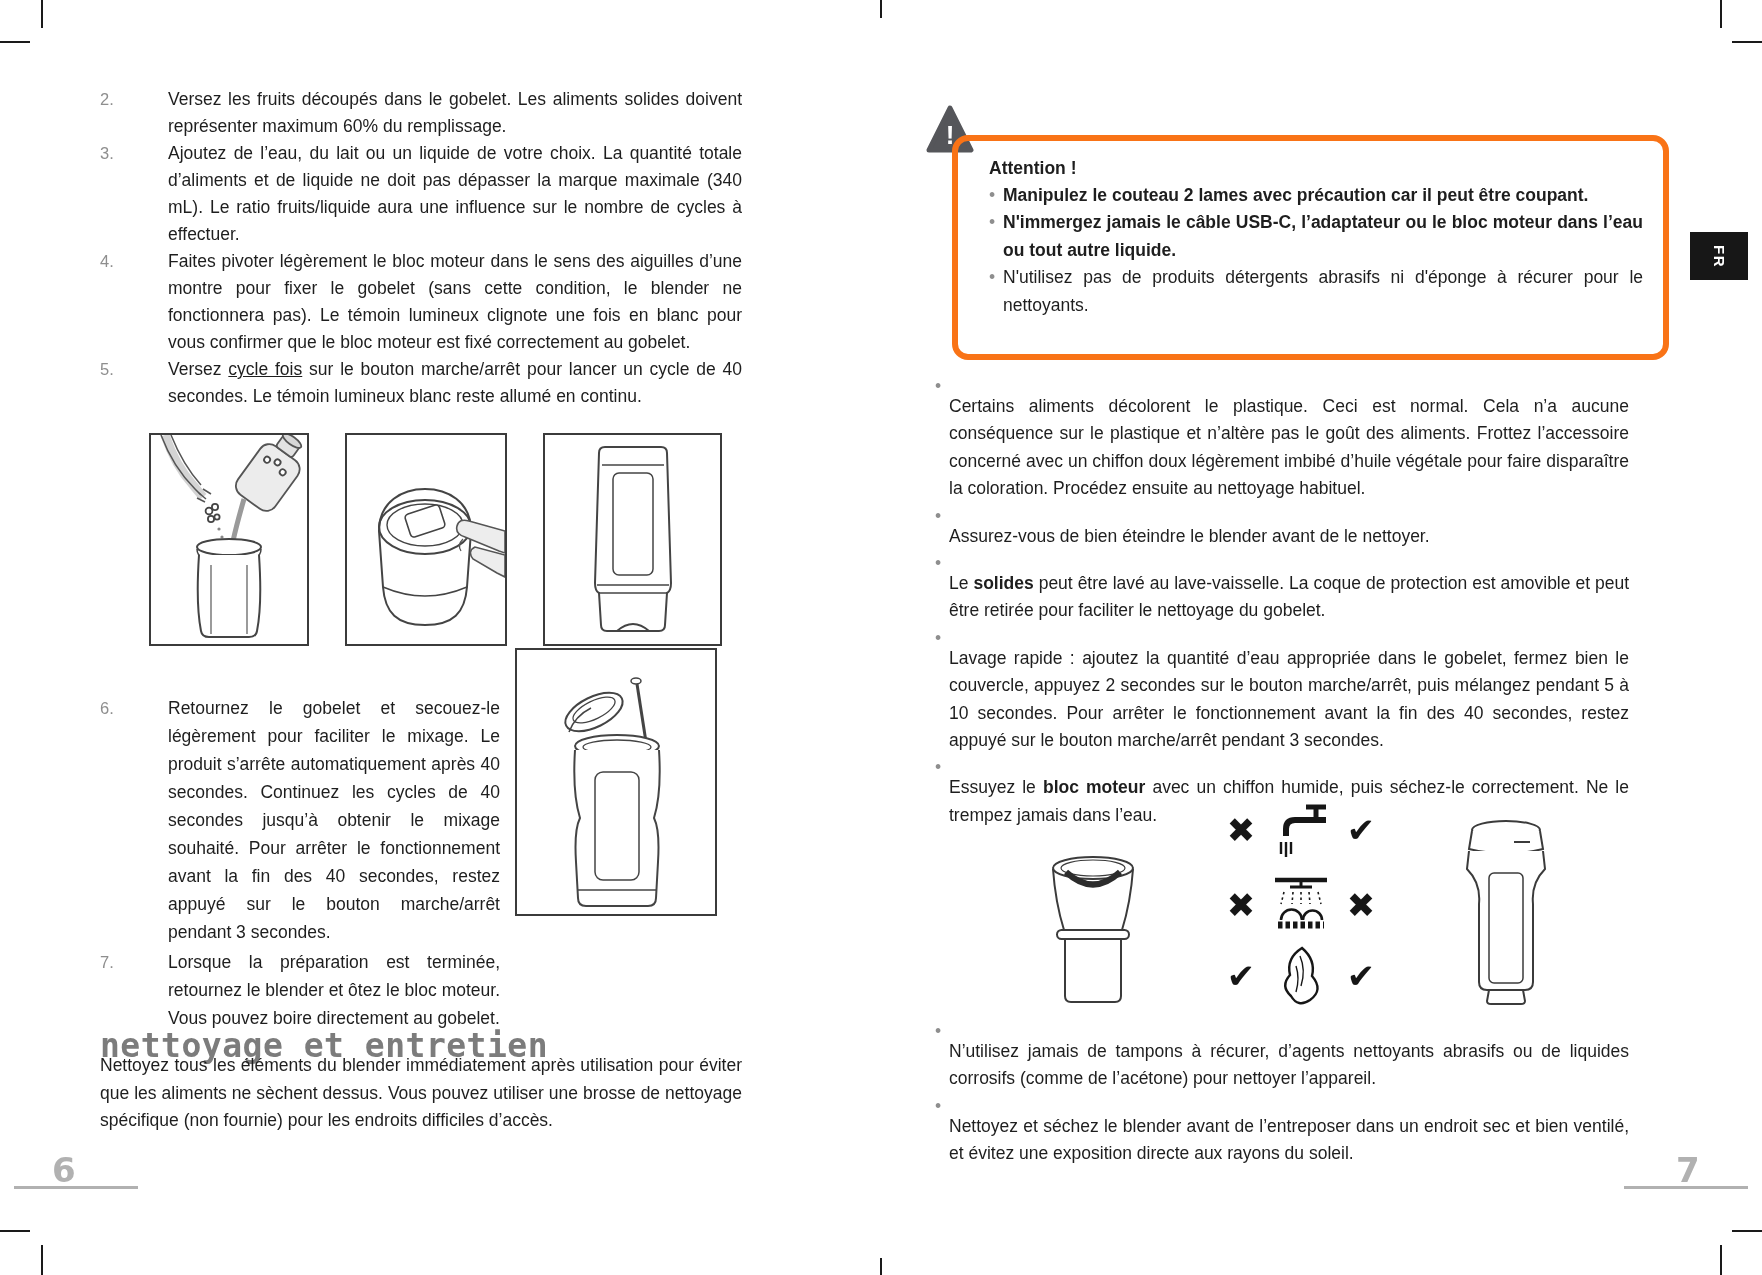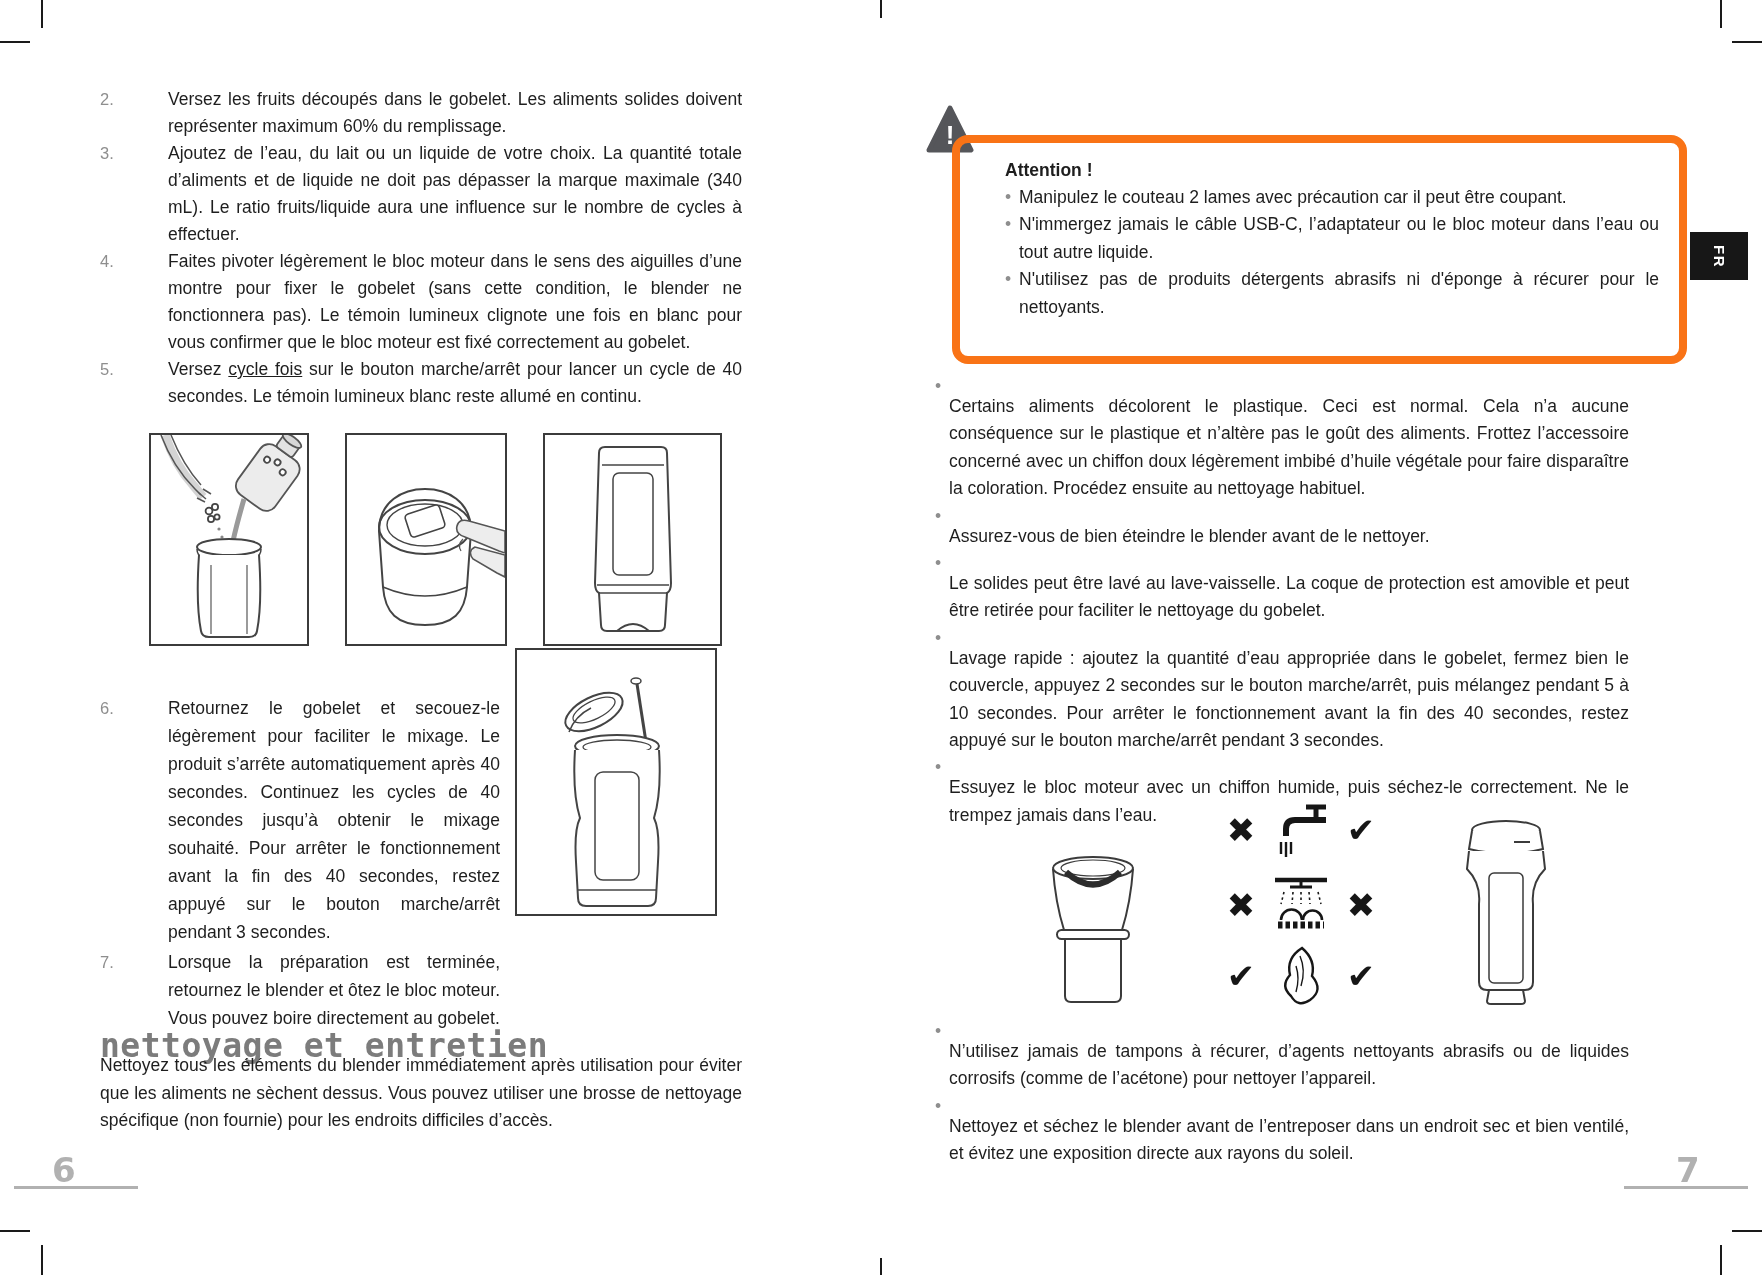--- a/index.html
+++ b/index.html
@@ -8,34 +8,34 @@
   .txt{font-size:17.5px;line-height:27px;text-align:justify;}
   .abs{position:absolute;}
   
   .crop{position:absolute;background:#1a1a1a;}
   
   #steps{left:100px;top:86px;width:642px;}
   .step{display:flex;}
   .step-num{flex:0 0 30px;color:#8e8e8e;font-size:16.5px;line-height:27px;}
   .step-text{flex:1;text-align:justify;margin-left:38px;}
   .ul{text-decoration:underline;}
-  .b{font-weight:normal;}
+  .b{font-weight:bold;}
   
   .figbox{position:absolute;border:2px solid #3b3b3b;background:#fff;}
   
   #heading{left:100px;top:1026px;font-family:"DejaVu Sans Mono",monospace;font-weight:bold;
            font-size:33px;color:#7c7c7c;letter-spacing:0.5px;}
   #section-para{left:100px;top:1052px;width:642px;line-height:27.5px;}
   
   .pagenum{position:absolute;font-family:"DejaVu Sans",sans-serif;font-weight:bold;
            font-size:34px;color:#b1b1b1;}
   .pagerule{position:absolute;height:3px;background:#b1b1b1;}
   
-  #warnbox{left:952px;top:135px;width:654px;height:185px;border:8px solid #f97316;
-           border-radius:16px;padding:14px 20px 14px 45px;}
+  #warnbox{left:952px;top:135px;width:654px;height:185px;border:6px solid #f97316;
+           border-radius:16px;padding:14px 20px 14px 31px;}
   #warnbox .title{font-weight:bold;font-size:17.5px;line-height:27px;}
   .witem{display:flex;}
   .wdot,.dot{flex:0 0 14px;color:#8e8e8e;font-size:17.5px;line-height:27.4px;}
   .witem .wtext{flex:1;text-align:justify;line-height:27.4px;}
   #rbullets{left:935px;top:373px;width:694px;}
   #rbullets2{left:935px;top:1018px;width:694px;}
   .bullet{display:flex;}
   .bullet-text{flex:1;text-align:justify;line-height:27.4px;margin-top:20px;}
   
   #warn-tri{left:926px;top:104px;width:48px;height:50px;}

